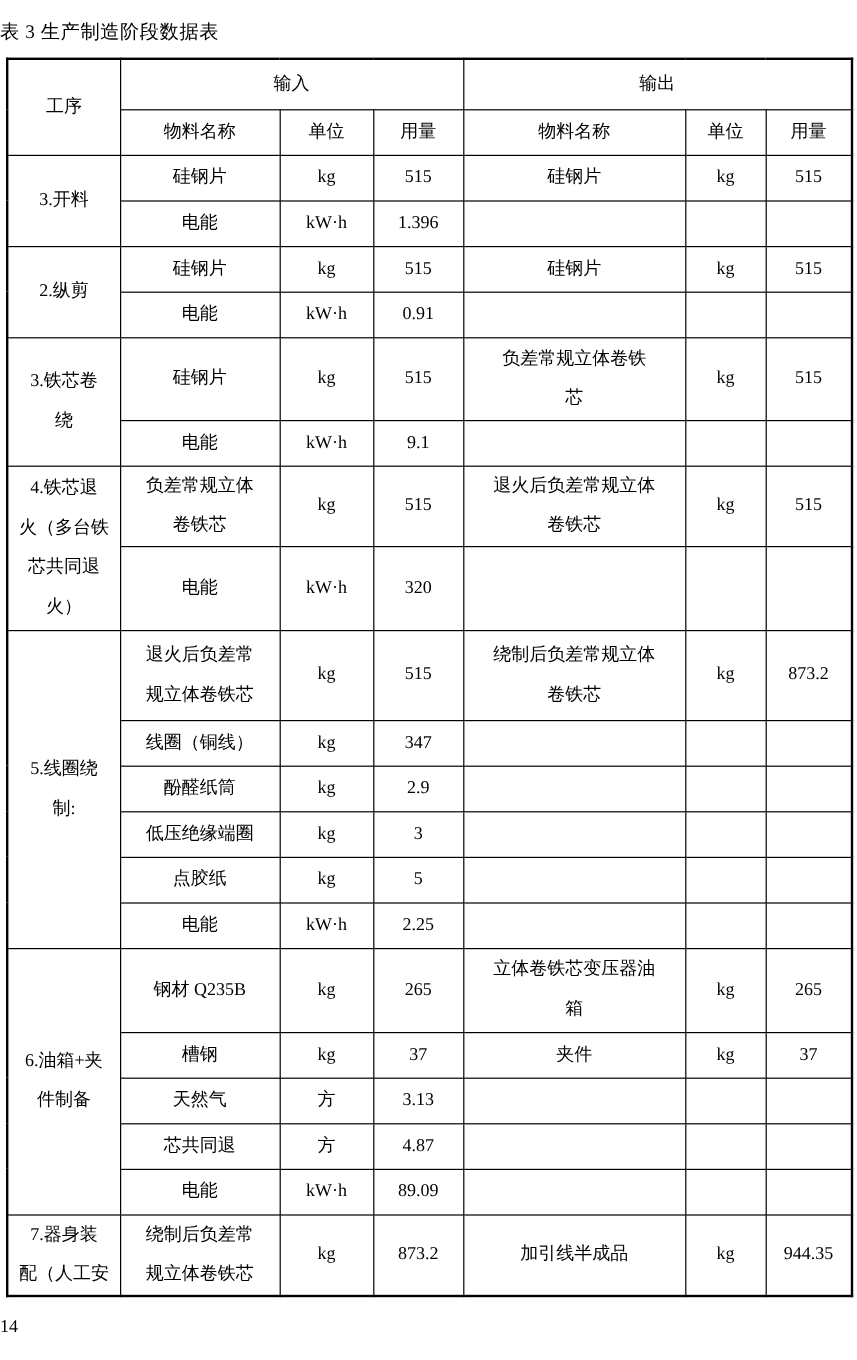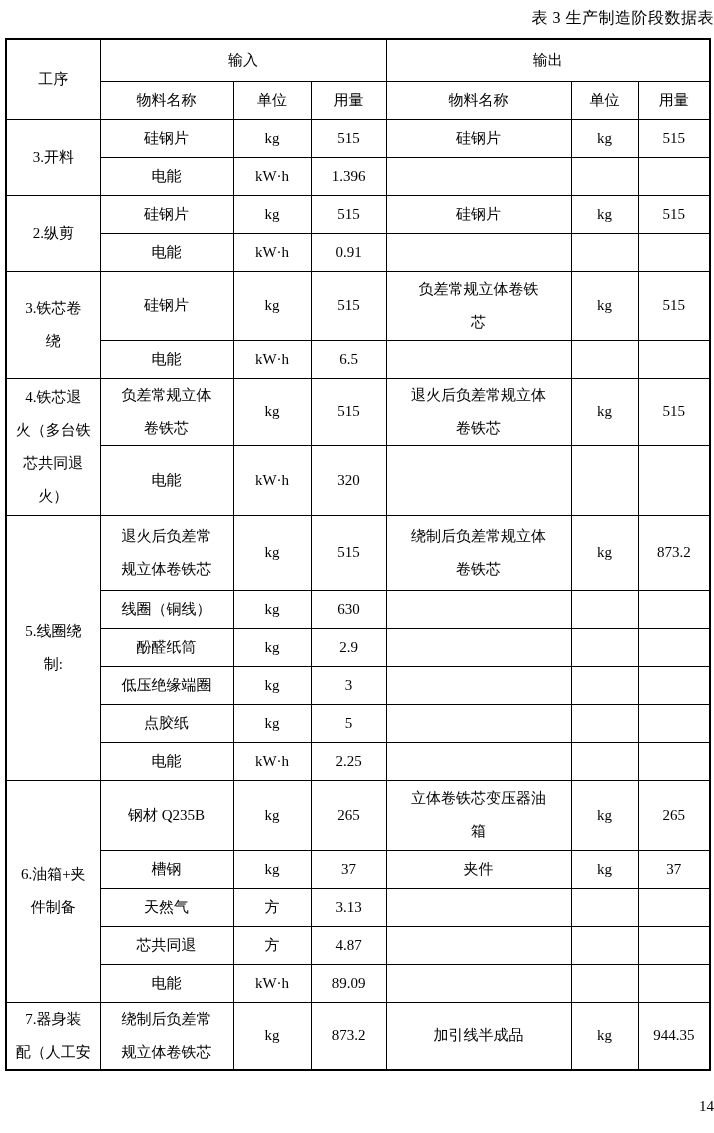--- a/index.html
+++ b/index.html
@@ -10,24 +10,24 @@
     color: #000000;
   }
   .page {
     width: 714px;
     height: 1133px;
     position: relative;
     background: #ffffff;
     overflow: hidden;
   }
   .doc-title {
-    text-align: right;
+    text-align: left;
     font-size: 16px;
     line-height: 22px;
-    padding-top: 7px;
+    padding-top: 17px;
     letter-spacing: 0.5px;
   }
   table.data-table {
     border-collapse: collapse;
     table-layout: fixed;
     width: 704px;
     margin-left: 5px;
     margin-top: 9px;
     font-size: 15px;
     border: 2px solid #000;
@@ -49,21 +49,21 @@
   tr.h65  { height: 65px; margin-left: 36px; }
   tr.h69  { height: 69px; }
   tr.h70  { height: 70px; }
   tr.h72  { height: 58px; }
   tr.h75  { height: 75px; }
   .page-number {
     position: absolute;
     left: 0;
     width: 714px;
     top: 1098px;
-    text-align: right;
+    text-align: left;
     font-size: 15px;
   }
 </style>
 </head>
 <body>
 
 <div class="page">
 
   <div class="doc-title">表 3 生产制造阶段数据表</div>
 
@@ -136,21 +136,21 @@
       <td>kg</td>
       <td>515</td>
       <td>负差常规立体卷铁
 芯</td>
       <td>kg</td>
       <td>515</td>
     </tr>
     <tr class="r">
       <td>电能</td>
       <td>kW·h</td>
-      <td>6.5</td>
+      <td>9.1</td>
       <td></td>
       <td></td>
       <td></td>
     </tr>
 
     <tr class="h65">
       <td rowspan="2">4.铁芯退
 火（多台铁
 芯共同退
 火）</td>
@@ -180,21 +180,21 @@
       <td>kg</td>
       <td>515</td>
       <td>绕制后负差常规立体
 卷铁芯</td>
       <td>kg</td>
       <td>873.2</td>
     </tr>
     <tr class="r">
       <td>线圈（铜线）</td>
       <td>kg</td>
-      <td>630</td>
+      <td>347</td>
       <td></td>
       <td></td>
       <td></td>
     </tr>
     <tr class="r">
       <td>酚醛纸筒</td>
       <td>kg</td>
       <td>2.9</td>
       <td></td>
       <td></td>

